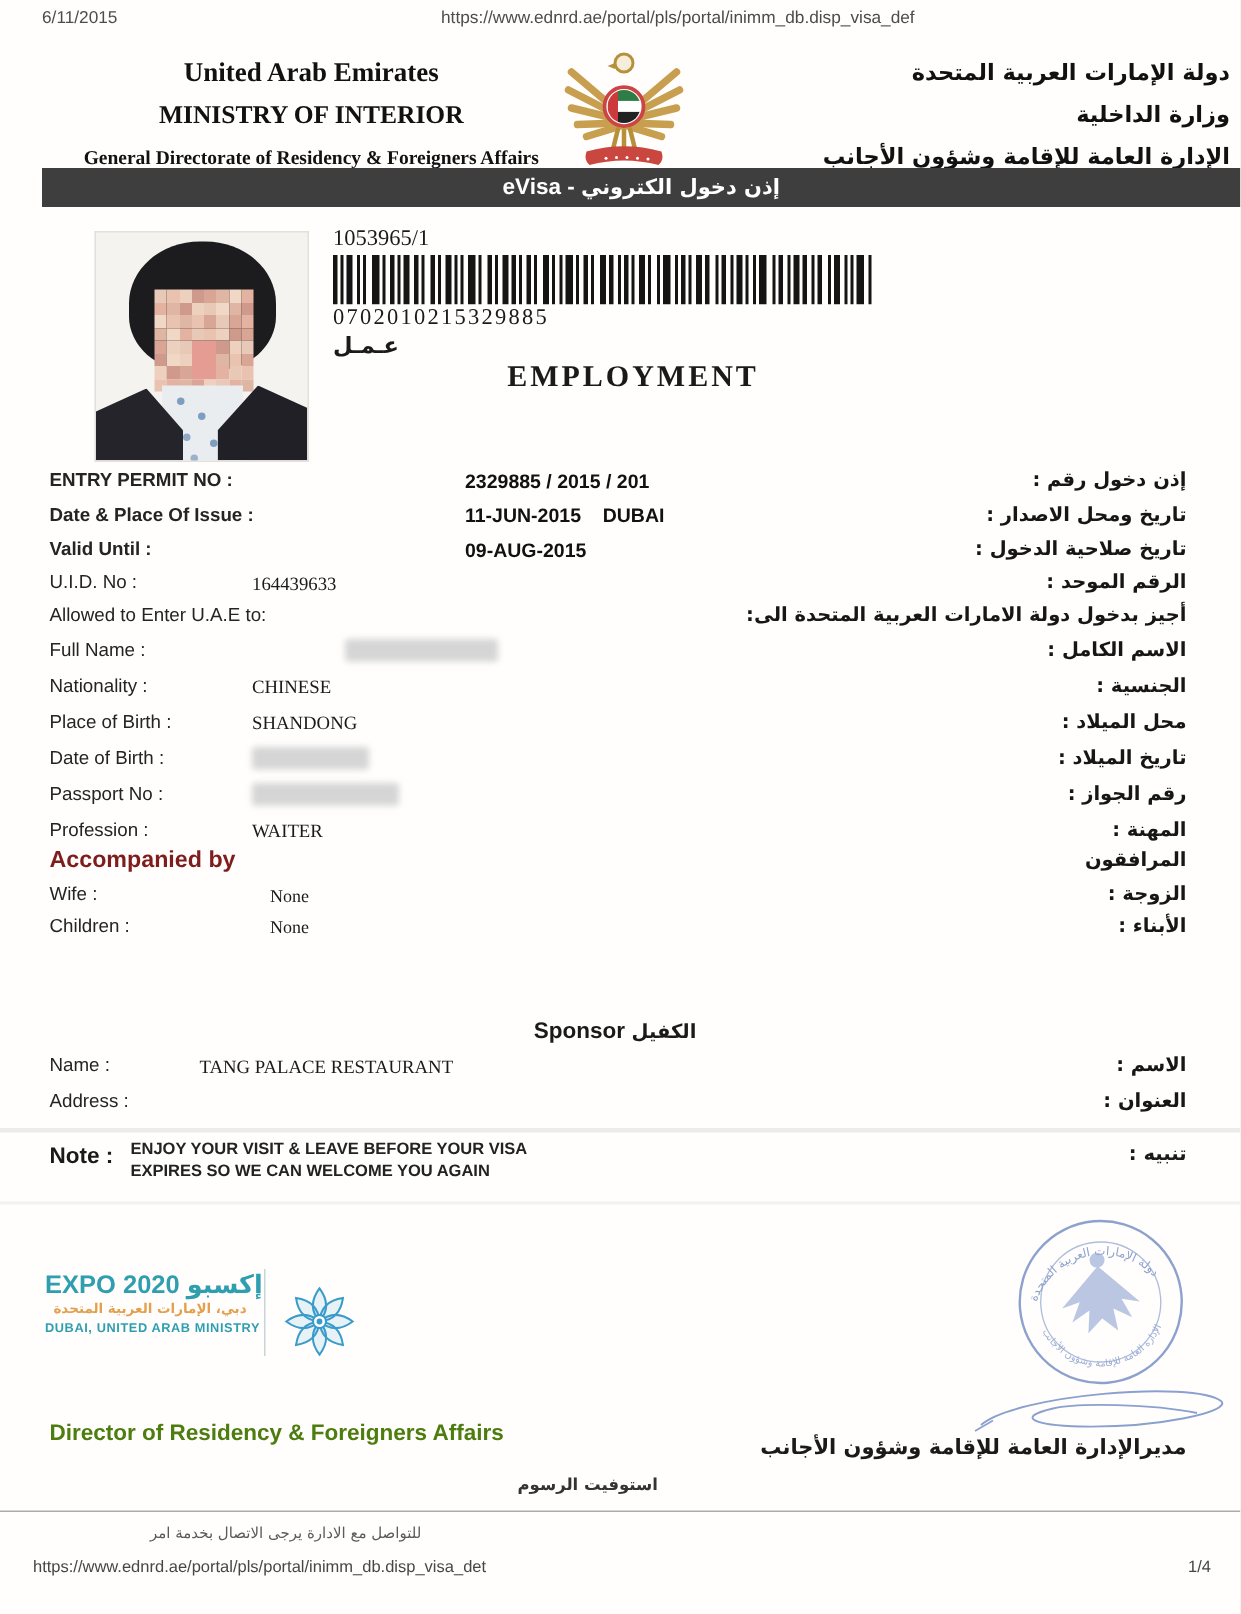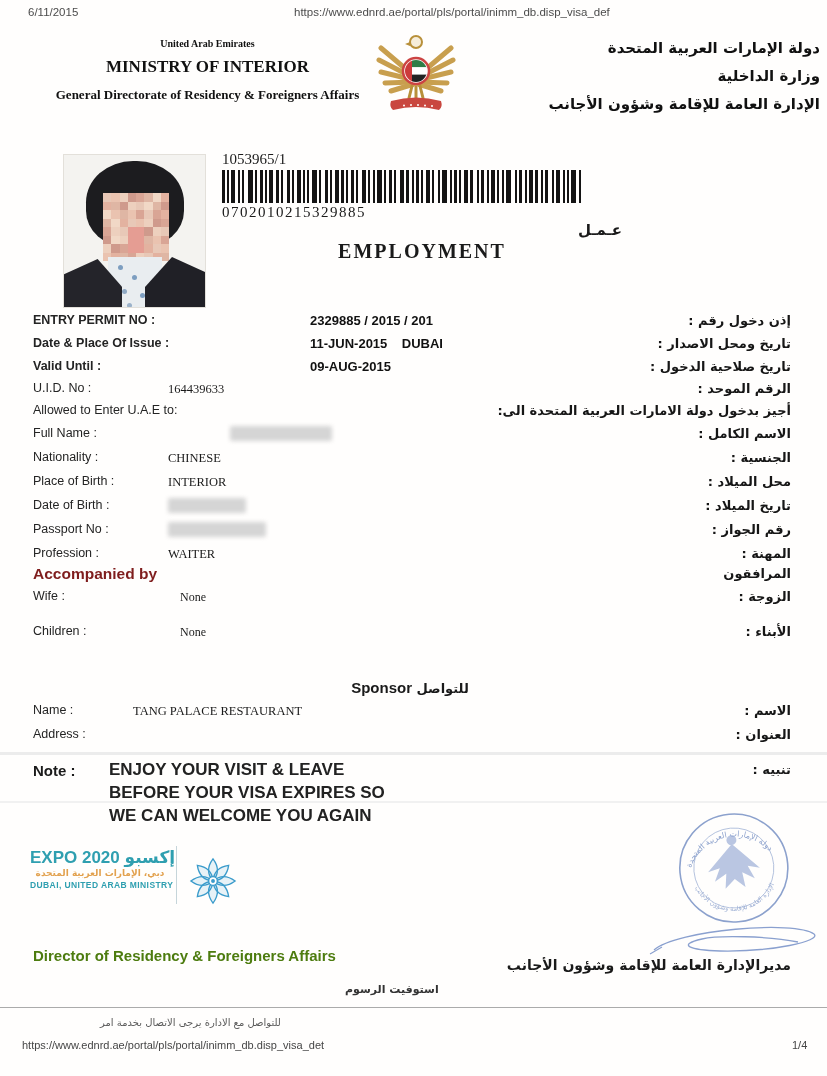--- a/index.html
+++ b/index.html
@@ -12,21 +12,21 @@
   .b{font-weight:bold}
 
   
   .print-head{position:absolute;top:6px;left:0;width:827px;font-size:11.5px;color:#4c4c4c}
   .print-date{position:absolute;left:28px;top:0}
   .print-url{position:absolute;left:294px;top:0}
 
   
   .lh-en{position:absolute;left:30px;top:38px;width:355px;text-align:center;
          font-family:"Liberation Serif",serif;font-weight:bold;color:#111}
-  .lh-en .l1{font-size:10px}
+  .lh-en .l1{font-size:18px}
   .lh-en .l2{font-size:17px;margin-top:8px}
   .lh-en .l3{font-size:13px;margin-top:10px}
   .lh-ar{position:absolute;right:7px;top:34px;width:345px;text-align:right;font-weight:bold;color:#111}
   .lh-ar div{font-size:15px;line-height:28px}
 
   
   .evisa-bar{position:absolute;top:112px;left:28px;width:799px;height:26px;background:#3e3e3e;
              color:#fff;text-align:center;line-height:26px;font-size:15px}
 
   
@@ -41,42 +41,42 @@
         background:#7d9ec0;box-shadow:14px 10px 0 #7d9ec0,4px 24px 0 #8fa9c4,22px 28px 0 #7d9ec0,9px 38px 0 #9bb2ca}
   .sh-l{position:absolute;left:0;bottom:0;width:58px;height:48px;background:#24242a;
         clip-path:polygon(0 100%,0 32%,58% 0,100% 58%,100% 100%)}
   .sh-r{position:absolute;right:0;bottom:0;width:60px;height:50px;background:#202026;
         clip-path:polygon(100% 100%,100% 30%,45% 0,0 60%,0 100%)}
 
   
   .serial{position:absolute;left:222px;top:151px;font-size:15px}
   .barcode{position:absolute;left:222px;top:170px;width:372px;height:33px;font-size:0;overflow:hidden}
   .bdigits{position:absolute;left:222px;top:204px;font-size:15px;letter-spacing:1.5px}
-  .vtype-ar{position:absolute;left:222px;top:221px;width:400px;text-align:right;font-size:15px;font-weight:bold}
+  .vtype-ar{position:absolute;left:222px;top:221px;width:400px;text-align:left;font-size:15px;font-weight:bold}
   .vtype-en{position:absolute;left:222px;top:240px;width:400px;text-align:center;font-size:20px;
             font-weight:bold;letter-spacing:2px;font-family:"Liberation Serif",serif}
 
   
   .frow{position:absolute;left:0;width:827px;height:20px}
   .lbl{position:absolute;left:33px;top:0;font-size:12.5px;color:#242424}
   .val{position:absolute;left:168px;top:1px;font-size:12.5px;font-family:"Liberation Serif",serif;white-space:pre}
   .vb{left:310px;top:0;font-family:"Liberation Sans",sans-serif;font-weight:bold;font-size:13px;color:#111}
   .arl{position:absolute;right:36px;top:0;font-size:13px;font-weight:bold;color:#161616}
   .blurbox{position:absolute;top:0;height:15px;background:#d5d5d5;filter:blur(2px);border-radius:2px}
 
   .sec-title{position:absolute;left:33px;font-size:15.5px;font-weight:bold;color:#7f1d1d}
   .sp-head{position:absolute;left:250px;top:679px;width:320px;text-align:center}
   .sp-head .en{font-size:15px;font-weight:bold}
   .sp-head .arh{font-size:13px;font-weight:bold}
 
   
   .band1{position:absolute;left:0;top:752px;width:827px;height:3px;background:#ececec}
   .band2{position:absolute;left:0;top:801px;width:827px;height:2px;background:#f1f1f1}
   .note-lbl{position:absolute;left:33px;top:762px;font-size:15px;font-weight:bold}
-  .note-en{position:absolute;left:109px;top:759px;width:305px;font-size:17px;font-weight:bold;
+  .note-en{position:absolute;left:87px;top:759px;width:305px;font-size:11px;font-weight:bold;
            line-height:1.35;color:#222}
   .note-ar{position:absolute;right:187px;top:762px;font-size:12.5px;font-weight:bold}
   .note-ar-lbl{position:absolute;right:36px;top:762px;font-size:13px;font-weight:bold}
 
   
   .expo-title{position:absolute;left:30px;top:847px;width:140px;text-align:center;font-size:17px;
               font-weight:bold;color:#2f9fb0;white-space:nowrap}
   .expo-l2{position:absolute;left:30px;top:868px;width:140px;text-align:center;font-size:9px;
            font-weight:bold;color:#e2a14e}
   .expo-l3{position:absolute;left:30px;top:880px;width:140px;text-align:center;font-size:8.5px;
@@ -152,20 +152,25 @@
         <circle cx="58" cy="76" r="1"></circle>
       </g>
   </svg>
 
   <div class="lh-ar ar">
     <div>دولة الإمارات العربية المتحدة</div>
     <div>وزارة الداخلية</div>
     <div>الإدارة العامة للإقامة وشؤون الأجانب</div>
   </div>
 
+  <div class="evisa-bar">
+    <span class="b">eVisa</span>
+    <span class="b">-</span>
+    <span class="ar b" style="font-size:14px">إذن دخول الكتروني</span>
+  </div>
 
   <div class="photo">
     <div class="hair"></div>
     <div class="facepix">
         <i style="display: block; background: rgb(232, 200, 183);"></i>
         <i style="display: block; background: rgb(234, 195, 176);"></i>
         <i style="display: block; background: rgb(237, 208, 190);"></i>
         <i style="display: block; background: rgb(207, 154, 140);"></i>
         <i style="display: block; background: rgb(217, 165, 149);"></i>
         <i style="display: block; background: rgb(223, 182, 164);"></i>
@@ -269,21 +274,21 @@
     <span class="blurbox" style="left:230px;width:102px"></span>
     <span class="arl ar">الاسم الكامل :</span>
   </div>
   <div class="frow" style="top:450px">
     <span class="lbl">Nationality :</span>
     <span class="val">CHINESE</span>
     <span class="arl ar">الجنسية :</span>
   </div>
   <div class="frow" style="top:474px">
     <span class="lbl">Place of Birth :</span>
-    <span class="val">INTERIOR</span>
+    <span class="val">SHANDONG</span>
     <span class="arl ar">محل الميلاد :</span>
   </div>
   <div class="frow" style="top:498px">
     <span class="lbl">Date of Birth :</span>
     <span class="blurbox" style="left:168px;width:78px"></span>
     <span class="arl ar">تاريخ الميلاد :</span>
   </div>
   <div class="frow" style="top:522px">
     <span class="lbl">Passport No :</span>
     <span class="blurbox" style="left:168px;width:98px"></span>
@@ -297,29 +302,29 @@
 
   <div class="sec-title" style="top:565px">Accompanied by</div>
   <div class="frow" style="top:566px">
     <span class="arl ar">المرافقون</span>
   </div>
   <div class="frow" style="top:589px">
     <span class="lbl">Wife :</span>
     <span class="val" style="left:180px;font-size:12px">None</span>
     <span class="arl ar">الزوجة :</span>
   </div>
-  <div class="frow" style="top:624px">
+  <div class="frow" style="top:610px">
     <span class="lbl">Children :</span>
     <span class="val" style="left:180px;font-size:12px">None</span>
     <span class="arl ar">الأبناء :</span>
   </div>
 
   <div class="sp-head">
     <span class="en">Sponsor</span>
-    <span class="arh ar">للتواصل</span>
+    <span class="arh ar">الكفيل</span>
   </div>
   <div class="frow" style="top:703px">
     <span class="lbl">Name :</span>
     <span class="val" style="left:133px">TANG PALACE RESTAURANT</span>
     <span class="arl ar">الاسم :</span>
   </div>
   <div class="frow" style="top:727px">
     <span class="lbl">Address :</span>
     <span class="arl ar">العنوان :</span>
   </div>

